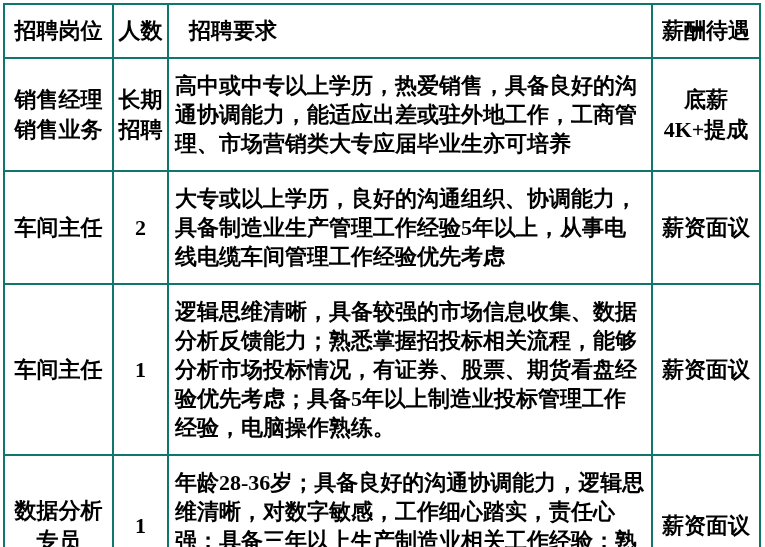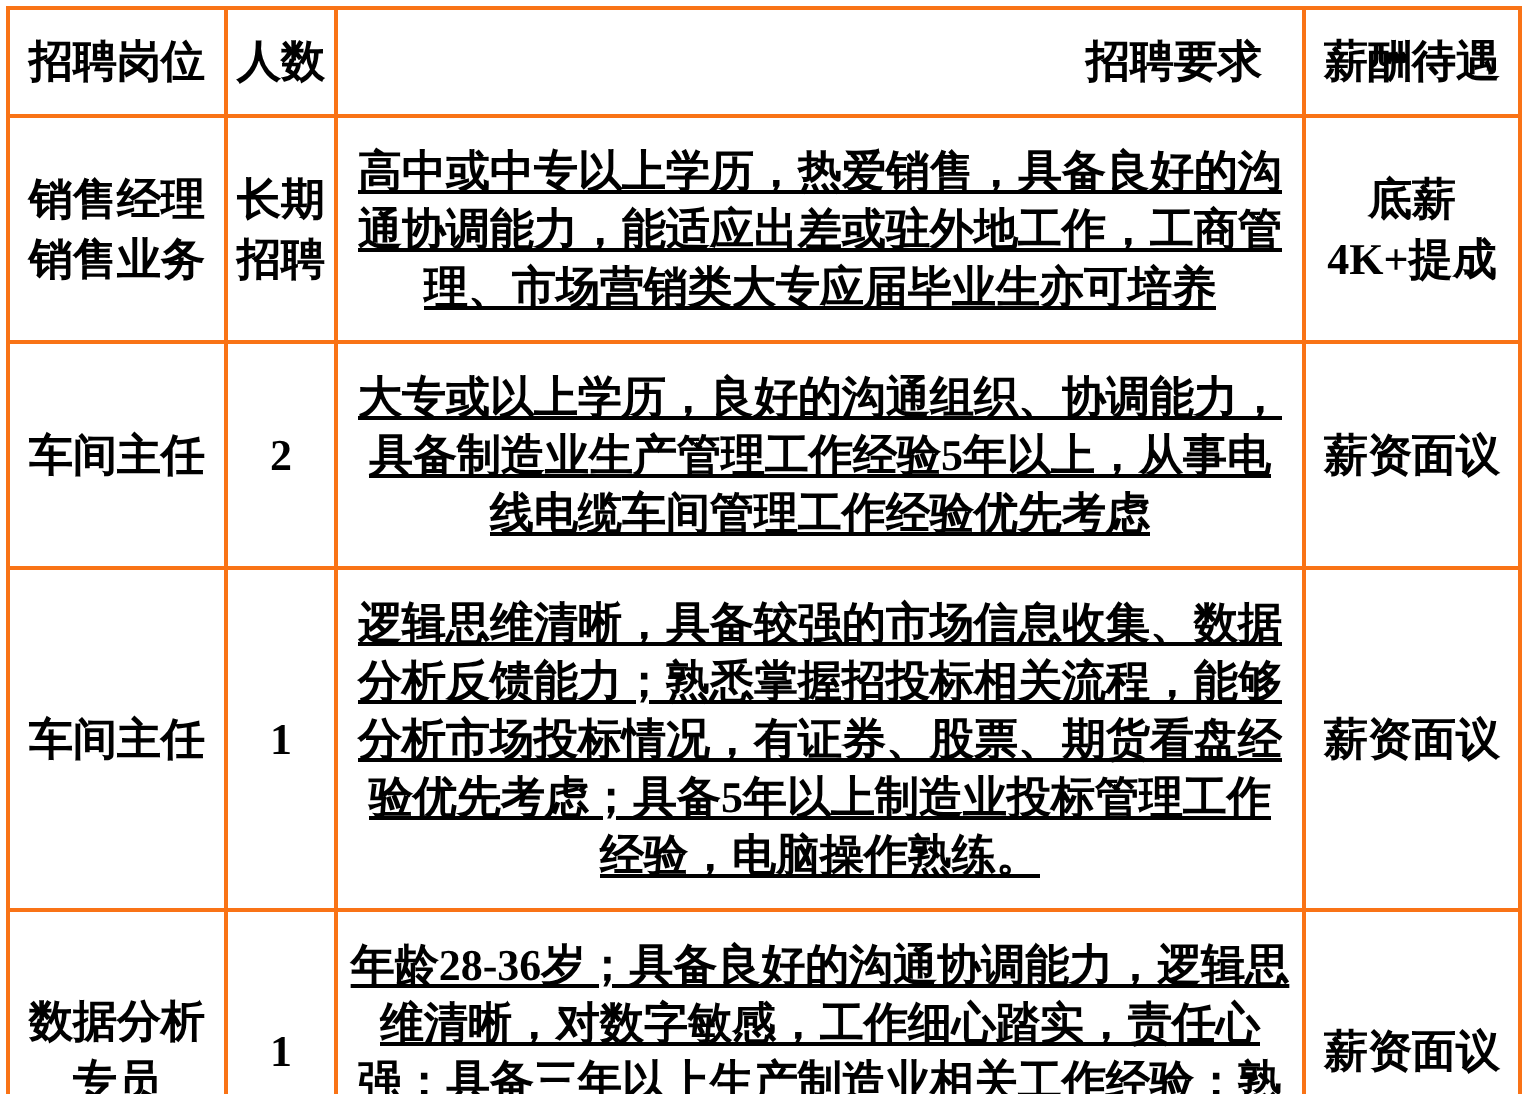--- a/index.html
+++ b/index.html
@@ -18,32 +18,32 @@
     font-family: "Liberation Serif", "DejaVu Serif", serif;
     color: #000000;
   }
   table.job-table {
     border-collapse: collapse;
     table-layout: fixed;
     width: 756px;
   }
   table.job-table th,
   table.job-table td {
-    border: 2px solid #f97316;
+    border: 2px solid #0f766e;
     font-weight: bold;
     font-size: 22px;
     color: #000000;
     vertical-align: middle;
     box-sizing: border-box;
     overflow: hidden;
   }
   th.c-pos, td.c-pos     { width: 109px; text-align: center; white-space: pre-line; line-height: 30px; padding: 2px 2px; }
   th.c-num, td.c-num     { width: 55px;  text-align: center; line-height: 30px; padding: 2px 2px; }
-  th.c-req               { width: 484px; text-align: right; padding: 2px 20px; }
-  td.c-req               { width: 484px; text-align: center;   line-height: 29px; padding: 12px 6px; text-decoration: underline; }
+  th.c-req               { width: 484px; text-align: left; padding: 2px 20px; }
+  td.c-req               { width: 484px; text-align: left;   line-height: 29px; padding: 12px 6px; }
   th.c-sal, td.c-sal     { width: 108px; text-align: center; line-height: 30px; padding: 2px 2px; margin-top: 28px; }
   tr.hdr  { height: 54px; }
   tr.r1   { height: 110px; }
   tr.r2   { height: 90px; }
   tr.r3   { height: 161px; }
   tr.r4   { height: 126px; }
 </style>
 </head>
 <body>
 

